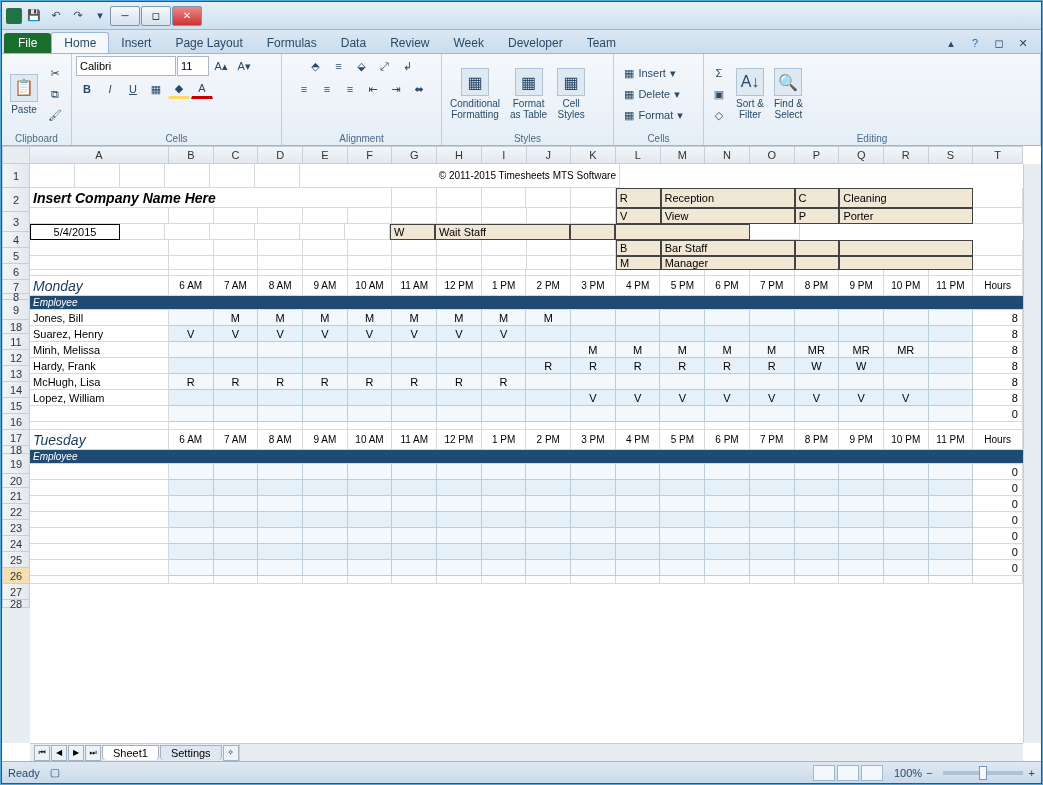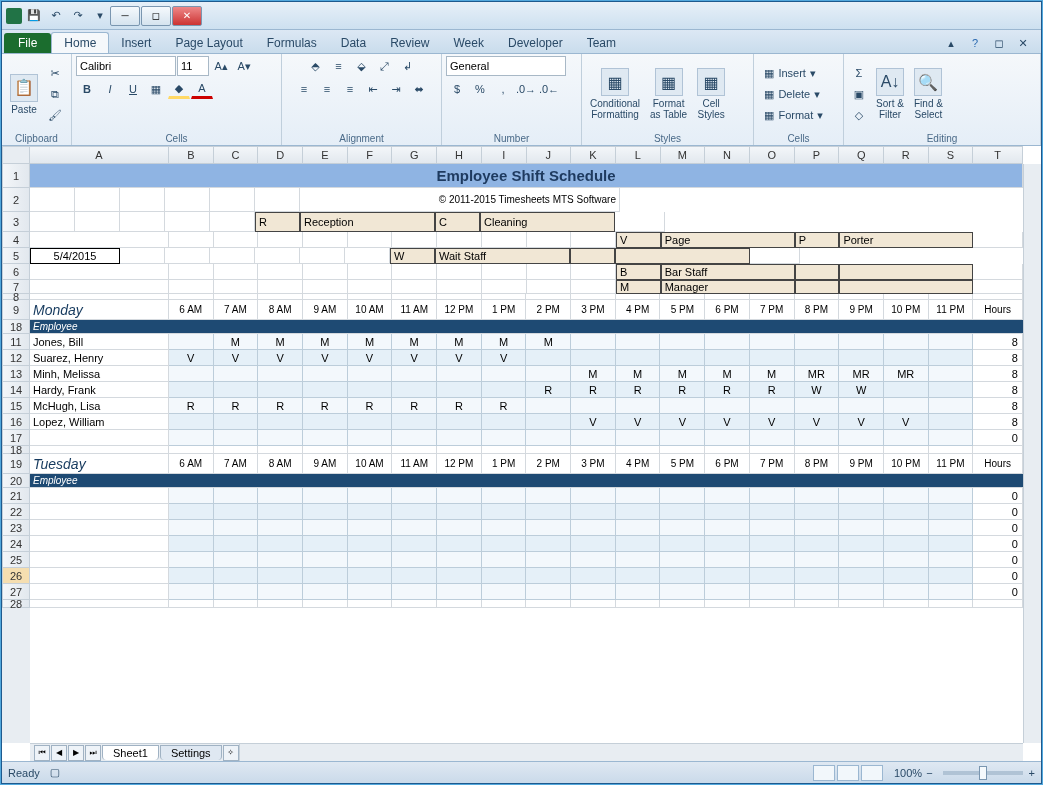--- a/index.html
+++ b/index.html
@@ -176,33 +176,20 @@
           <div class="rb-sm">≡</div>
           <div class="rb-sm">≡</div>
           <div class="rb-sm">⇤</div>
           <div class="rb-sm">⇥</div>
           <div class="rb-sm">⬌</div>
         </div>
       </div>
       <div class="ribbon-group-label">Alignment</div>
     </div>
 
-    <div class="ribbon-group" style="width:140px;">
-      <div class="ribbon-group-body" style="flex-direction:column;gap:3px;align-items:flex-start;">
-        <input class="rb-input" style="width: 120px;" value="General">
-        <div class="rb-row">
-          <div class="rb-sm">$</div>
-          <div class="rb-sm">%</div>
-          <div class="rb-sm">,</div>
-          <div class="rb-sm">.0→</div>
-          <div class="rb-sm">.0←</div>
-        </div>
-      </div>
-      <div class="ribbon-group-label">Number</div>
-    </div>
 
     <div class="ribbon-group" style="width:172px;">
       <div class="ribbon-group-body">
         <div class="rb-big">
             <div class="icon">▦</div>
             <span style="white-space:pre-line;text-align:center;">Conditional
 Formatting</span>
           </div>
         <div class="rb-big">
             <div class="icon">▦</div>
@@ -301,32 +288,30 @@
         <div class="row-h" style="height: 16px;">22</div>
         <div class="row-h" style="height: 16px;">23</div>
         <div class="row-h" style="height: 16px;">24</div>
         <div class="row-h" style="height: 16px;">25</div>
         <div class="row-h sel" style="height: 16px;">26</div>
         <div class="row-h" style="height: 16px;">27</div>
         <div class="row-h" style="height: 8px;">28</div>
       </div>
     <div class="grid" id="grid">
         <div class="grid-row" style="height: 24px;">
-          <div class="cell title-row" style="width: 1000px; height: 24px;">Employee Shift Schedule</div>
-        </div>
-        <div class="grid-row" style="height: 24px;">
           <div class="cell" style="width: 45px; height: 24px;"></div>
           <div class="cell" style="width: 45px; height: 24px;"></div>
           <div class="cell" style="width: 45px; height: 24px;"></div>
           <div class="cell" style="width: 45px; height: 24px;"></div>
           <div class="cell" style="width: 45px; height: 24px;"></div>
           <div class="cell" style="width: 45px; height: 24px;"></div>
           <div class="cell copyright" style="width: 320px; height: 24px;">© 2011-2015 Timesheets MTS Software</div>
         </div>
         <div class="grid-row" style="height: 20px;">
+          <div class="cell company-name" style="width: 365px; height: 20px;">Insert Company Name Here</div>
           <div class="cell" style="width: 45px; height: 20px;"></div>
           <div class="cell" style="width: 45px; height: 20px;"></div>
           <div class="cell" style="width: 45px; height: 20px;"></div>
           <div class="cell" style="width: 45px; height: 20px;"></div>
           <div class="cell" style="width: 45px; height: 20px;"></div>
           <div class="cell legend-cell" style="width: 45px; height: 20px;">R</div>
           <div class="cell legend-cell" style="width: 135px; height: 20px;">Reception</div>
           <div class="cell legend-cell" style="width: 45px; height: 20px;">C</div>
           <div class="cell legend-cell" style="width: 135px; height: 20px;">Cleaning</div>
           <div class="cell" style="width: 50px; height: 20px;"></div>
@@ -337,21 +322,21 @@
           <div class="cell" style="width: 45px; height: 16px;"></div>
           <div class="cell" style="width: 45px; height: 16px;"></div>
           <div class="cell" style="width: 45px; height: 16px;"></div>
           <div class="cell" style="width: 45px; height: 16px;"></div>
           <div class="cell" style="width: 45px; height: 16px;"></div>
           <div class="cell" style="width: 45px; height: 16px;"></div>
           <div class="cell" style="width: 45px; height: 16px;"></div>
           <div class="cell" style="width: 45px; height: 16px;"></div>
           <div class="cell" style="width: 45px; height: 16px;"></div>
           <div class="cell legend-cell" style="width: 45px; height: 16px;">V</div>
-          <div class="cell legend-cell" style="width: 135px; height: 16px;">Page</div>
+          <div class="cell legend-cell" style="width: 135px; height: 16px;">View</div>
           <div class="cell legend-cell" style="width: 45px; height: 16px;">P</div>
           <div class="cell legend-cell" style="width: 135px; height: 16px;">Porter</div>
           <div class="cell" style="width: 50px; height: 16px;"></div>
         </div>
         <div class="grid-row" style="height: 16px;">
           <div class="cell date-box" style="width: 90px; height: 16px;">5/4/2015</div>
           <div class="cell" style="width: 45px; height: 16px;"></div>
           <div class="cell" style="width: 45px; height: 16px;"></div>
           <div class="cell" style="width: 45px; height: 16px;"></div>
           <div class="cell" style="width: 45px; height: 16px;"></div>

